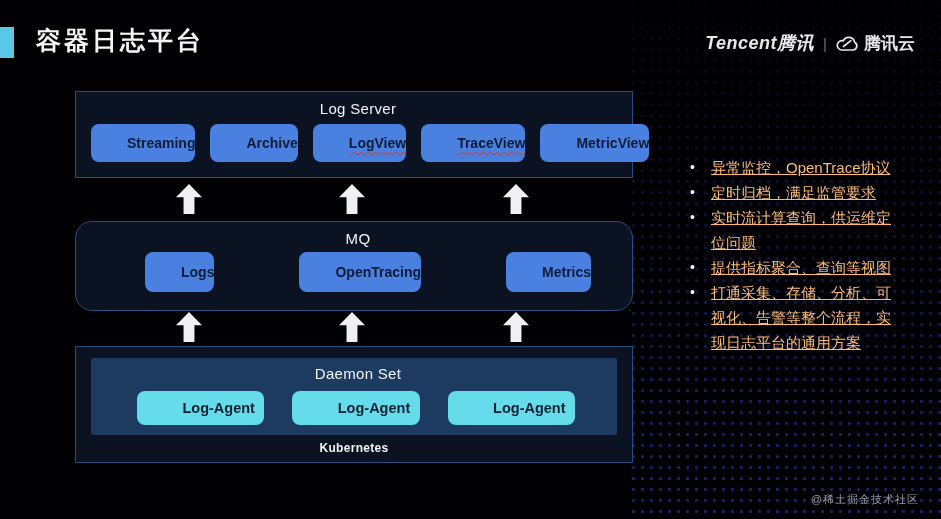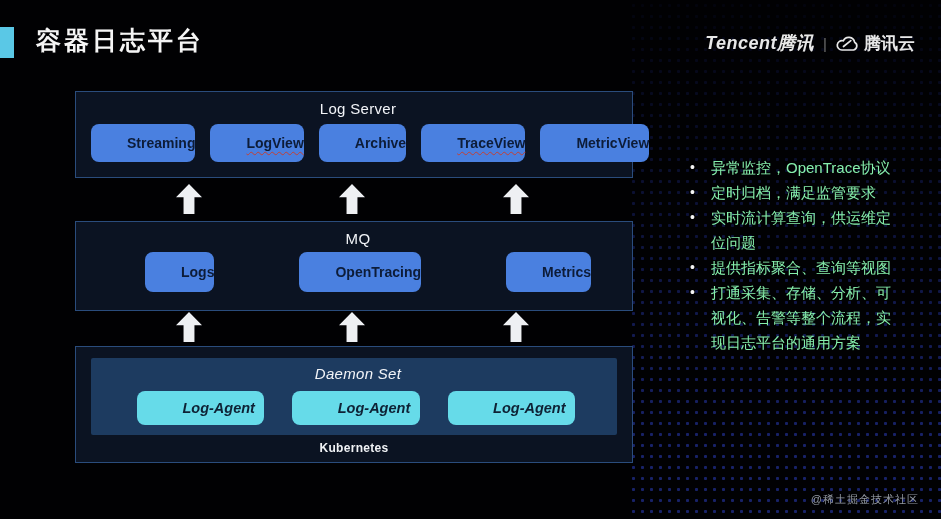--- a/index.html
+++ b/index.html
@@ -58,21 +58,21 @@
     border: 1.5px solid var(--panel-border, #2a4c7c);
     z-index: 1;
   }
   .panel-title {
     margin-top: 8px; text-align: center;
     color: #f2f4f8; font-size: 15px; font-weight: 500;
     letter-spacing: 0.3px;
     padding-left: 8px;
   }
   .panel-log-server { top: 91px;  height: 87px; }
-  .panel-mq         { top: 221px; height: 90px; }
+  .panel-mq         { top: 221px; height: 90px; border-radius: 17px; }
   .panel-daemon     { top: 346px; height: 117px; }
 
   .btn-row { position: absolute; display: flex; }
   .panel-log-server .btn-row {
     left: 15px; right: 15px; top: 32px;
     gap: 15px;
   }
   .panel-mq .btn-row {
     left: 69px; right: 70px; top: 30px;
     gap: 85px;
@@ -91,21 +91,20 @@
     text-decoration-color: #c24034;
     text-decoration-thickness: 1px;
     text-underline-offset: 3px;
   }
 
   .inner-panel {
     position: absolute; left: 15px; right: 15px; top: 11px;
     height: 77px;
     background: var(--inner-panel-bg, #1d3b60);
     border-radius: 2px;
-    font-style: italic;
   }
   .inner-panel .panel-title { margin-top: 7px; }
   .inner-panel .btn-row {
     left: 46px; right: 42px; top: 33px;
     gap: 28px;
   }
   .node-btn.cyan {
     background: var(--button-cyan, #66dbe9);
     height: 34px; color: #0e2235; font-size: 14.5px;
   }
@@ -125,22 +124,23 @@
   .arrow-r1 { top: 184px; }
   .arrow-r2 { top: 312px; }
   .arrow-c1 { left: 176px; }
   .arrow-c2 { left: 339px; }
   .arrow-c3 { left: 503px; }
 
   
   .bullets {
     position: absolute; left: 688px; top: 155px;
     width: 212px; list-style: none;
-    color: #86efac; font-size: 15px; line-height: 25px;
+    color: #fdba74; font-size: 15px; line-height: 25px;
     z-index: 1;
+    text-decoration: underline;
   }
   .bullets li { position: relative; padding-left: 23px; }
   .bullets li::before {
     content: "\2022";
     position: absolute; left: 2px; top: 0;
     font-size: 14px; color: #f4f4f4;
   }
 
   .watermark {
     position: absolute; right: 22px; bottom: 12px;
@@ -168,22 +168,22 @@
         <path d="M7.5 11.5 L14.8 5.6" stroke="currentColor" stroke-width="1.7" stroke-linecap="round"></path>
       </svg>
       <span>腾讯云</span>
     </span>
   </div>
 
   <section class="panel panel-log-server">
     <div class="panel-title">Log Server</div>
     <div class="btn-row">
       <div class="node-btn">Streaming</div>
+      <div class="node-btn">Archive</div>
       <div class="node-btn squiggle">LogView</div>
-      <div class="node-btn">Archive</div>
       <div class="node-btn squiggle">TraceView</div>
       <div class="node-btn">MetricView</div>
     </div>
   </section>
 
   <div class="arrow arrow-r1 arrow-c1"></div>
   <div class="arrow arrow-r1 arrow-c2"></div>
   <div class="arrow arrow-r1 arrow-c3"></div>
 
   <section class="panel panel-mq">

